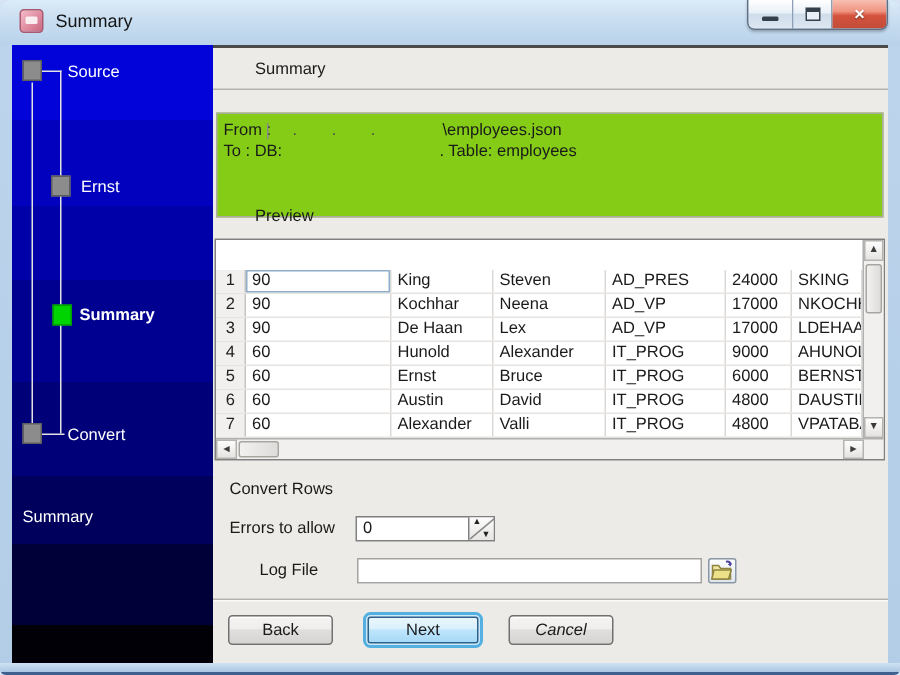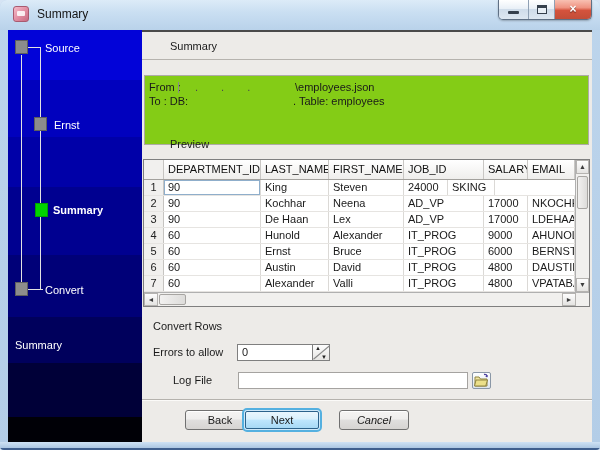--- a/index.html
+++ b/index.html
@@ -102,21 +102,21 @@
               background:#fff; border:1px solid #a5a3a0; font-family:inherit; font-size:11px; padding:0 3px; }
   .folderbtn { position:absolute; left:330px; top:340px; width:19px; height:17px;
                border:1px solid #8a97a6; border-radius:2px;
                background:linear-gradient(#fdfeff,#dde5ed); }
   
   .btnbar-sep { position:absolute; left:0; top:367px; width:450px; height:2px;
                 border-top:1px solid #b5b2ad; border-bottom:1px solid #fbfaf8; }
   .pbtn { position:absolute; width:70px; height:20px; border:1px solid #707070; border-radius:3px;
           background:linear-gradient(#f5f4f3 0%, #efeeed 45%, #e0dfde 50%, #d6d4d2 100%);
           text-align:center; line-height:18px; box-shadow:inset 0 1px 0 #fff; color:#1a1a1a; }
-  .pbtn.back { left:10px; top:378px;margin-left:33px; } .pbtn.cancel { left:197px; top:378px;font-style:italic; }
+  .pbtn.back { left:10px; top:378px; } .pbtn.cancel { left:197px; top:378px;font-style:italic; }
   .nextwrap { position:absolute; left:100px; top:376px; width:80px; height:24px;
               border:2px solid #54b0e0; border-radius:5px; background:#cfe8f8; }
   .pbtn.next { position:absolute; left:1px; top:1px; width:74px; height:18px;
                border:1px solid #2c628b; border-radius:2px;
                background:linear-gradient(#eaf6fd 0%, #d9f0fc 45%, #bee6fd 50%, #a7d9f5 100%);
                box-shadow:none; line-height:16px; }
 </style>
 </head>
 <body>
 
@@ -166,35 +166,27 @@
       <span class="caret"></span>
       <span class="wb-t dots" style="left:50px; top:5px;">. . .</span>
       <span class="wb-t" style="left:150px; top:5px;">\employees.json</span>
       <span class="wb-t" style="left:4px; top:19px;">To : DB:</span>
       <span class="wb-t" style="left:148px; top:19px;">. Table: employees</span>
     </div>
 
     <div class="caption" style="top:106px;">Preview</div>
 
     <div class="grid">
-      <div class="ghead">
-          <div class="hcell rownum" style="height: 19px;"></div>
-          <div class="hcell c0">DEPARTMENT_ID</div>
-          <div class="hcell c1">LAST_NAME</div>
-          <div class="hcell c2">FIRST_NAME</div>
-          <div class="hcell c3">JOB_ID</div>
-          <div class="hcell c4">SALARY</div>
-          <div class="hcell c5">EMAIL</div>
-        </div>
       <div class="gbody">
           <div class="trow">
             <div class="cell rownum">1</div>
             <div class="cell c0 sel">90</div>
             <div class="cell c1">King</div>
             <div class="cell c2">Steven</div>
+            <div class="cell c3">AD_PRES</div>
             <div class="cell c4">24000</div>
             <div class="cell c5">SKING</div>
           </div>
           <div class="trow">
             <div class="cell rownum">2</div>
             <div class="cell c0">90</div>
             <div class="cell c1">Kochhar</div>
             <div class="cell c2">Neena</div>
             <div class="cell c3">AD_VP</div>
             <div class="cell c4">17000</div>

